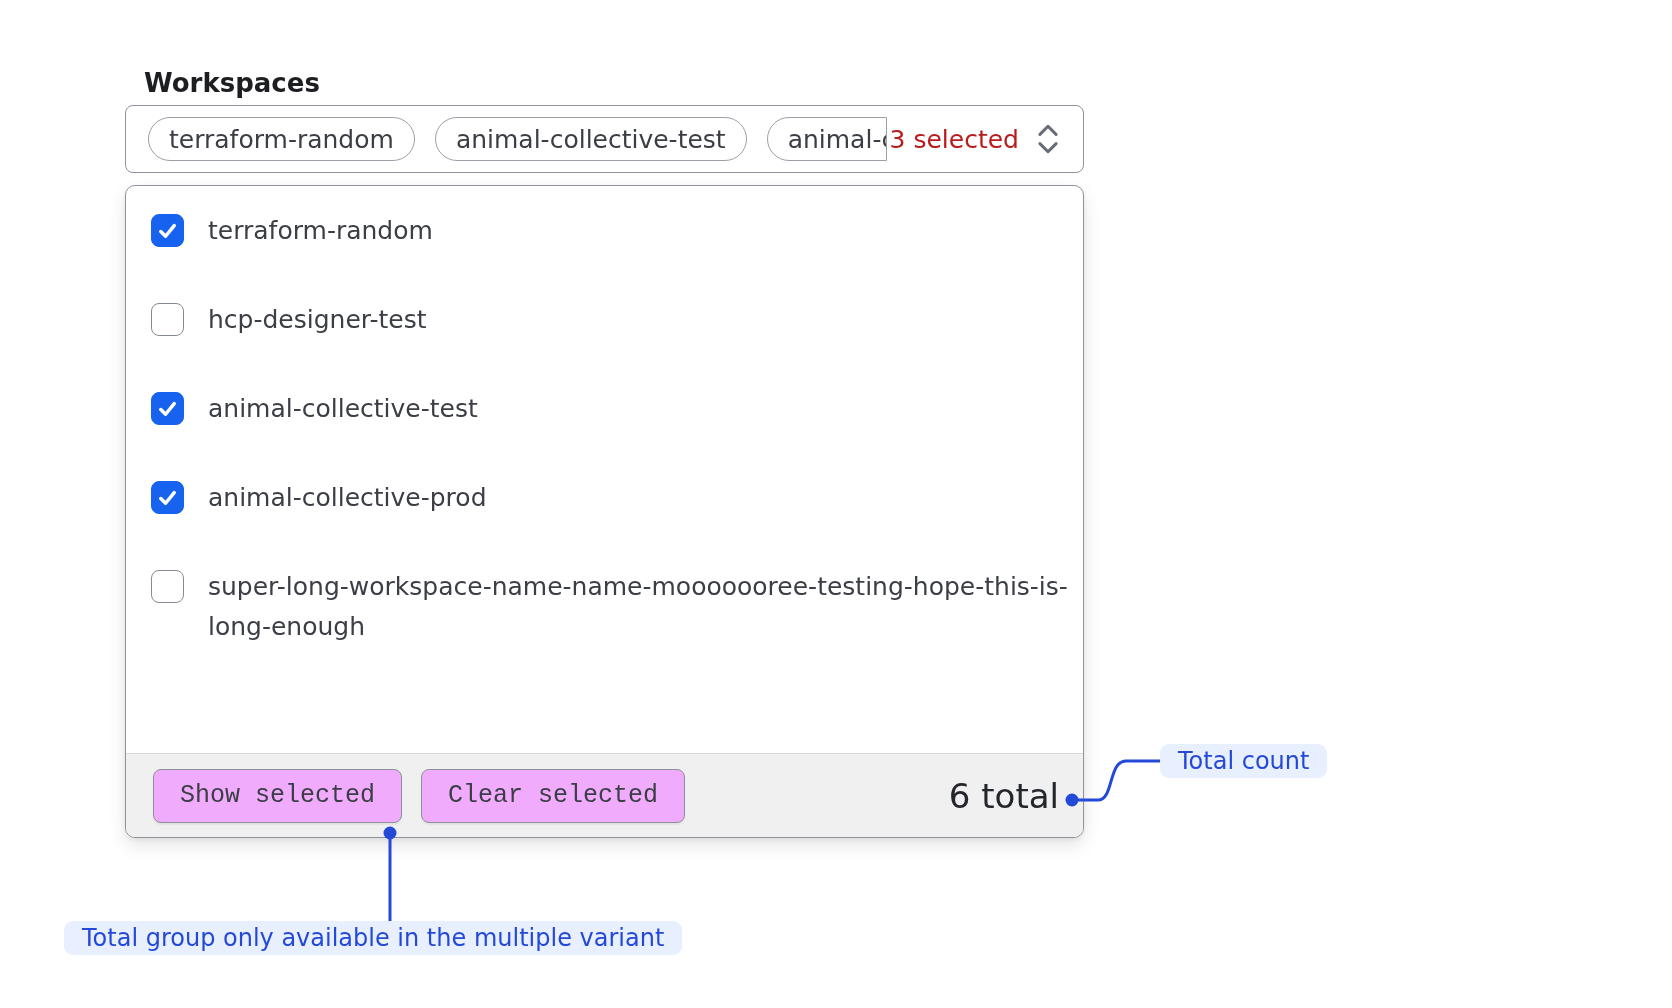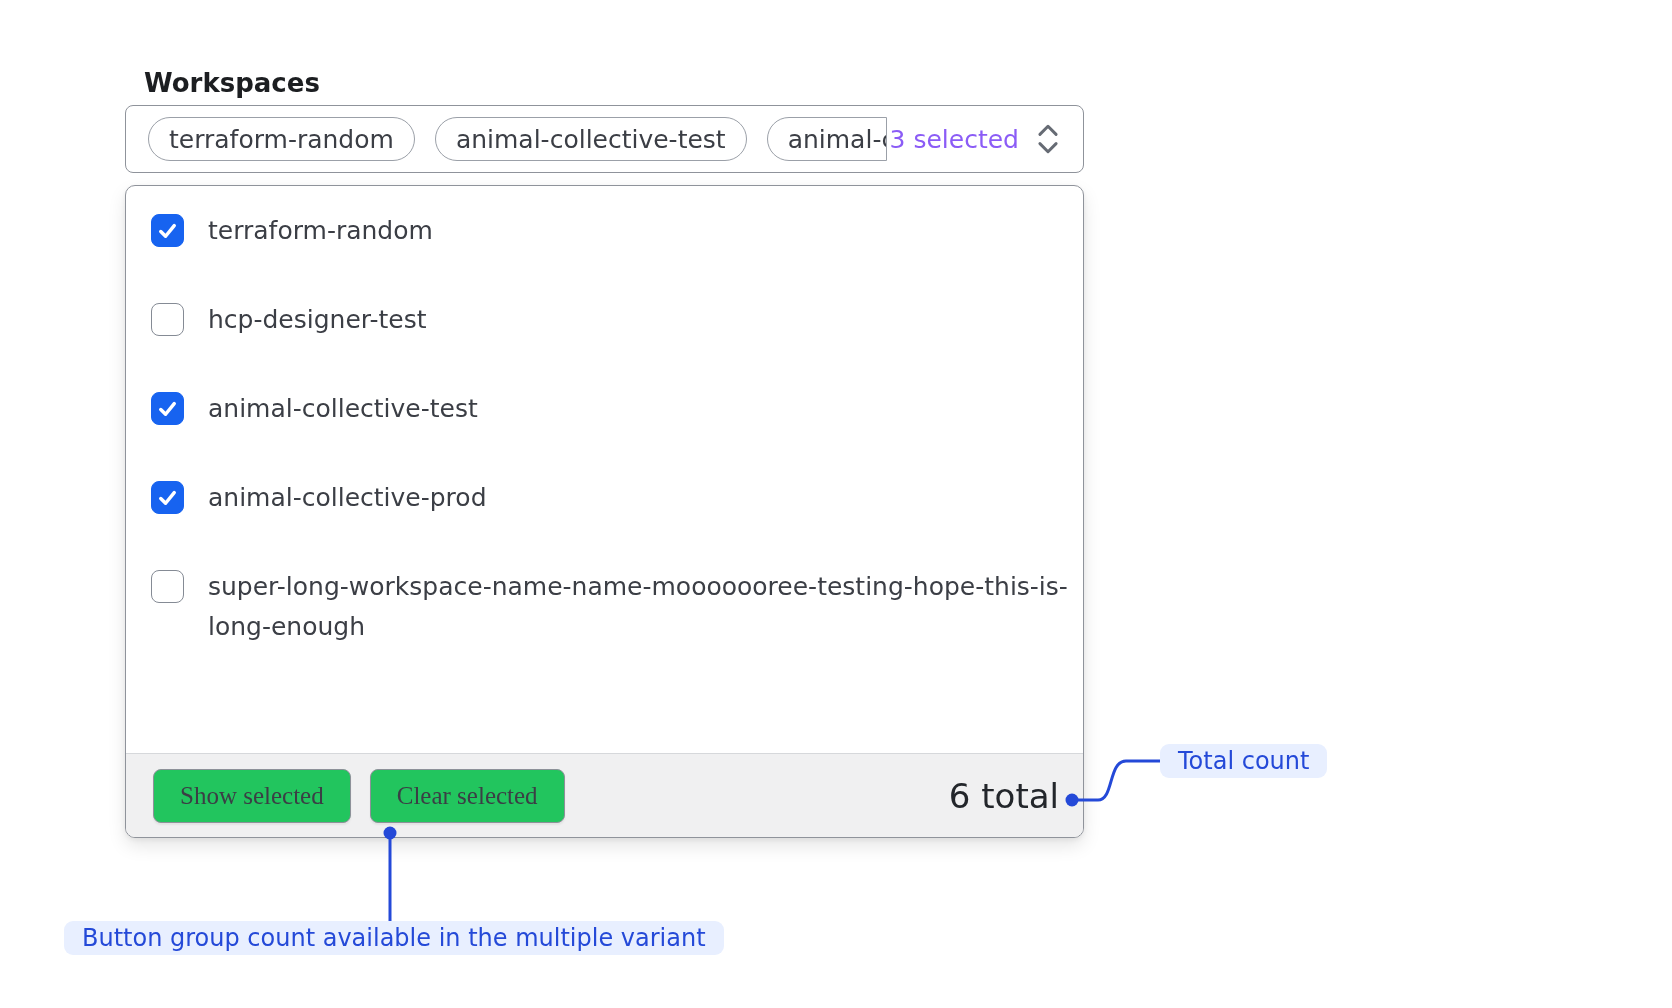--- a/index.html
+++ b/index.html
@@ -28,21 +28,21 @@
     height:44px; display:flex; align-items:center;
     border:1px solid #9ba0a8; border-radius:22px;
     padding:0 20px; font-size:25px; color:#3b3e45; white-space:nowrap;
     background:#fff; flex:none;
   }
   .tag.clipped {
     width:120px; overflow:hidden; padding-right:0;
     border-radius:22px 0 0 22px; border-right:1px solid #9ba0a8;
   }
   .count-group { margin-left:auto; display:flex; align-items:center; gap:14px; flex:none; }
-  .count-text { font-size:25px; color:#8b5cf6; white-space:nowrap; }
+  .count-text { font-size:25px; color:#b91c1c; white-space:nowrap; }
   .caret { width:30px; height:34px; display:block; }
 
   
   .panel {
     position:absolute; left:125px; top:185px; width:959px; height:653px;
     background:#fff; border:1px solid #8f939b; border-radius:10px;
     box-shadow:0 8px 18px rgba(0,0,0,0.10), 0 2px 5px rgba(0,0,0,0.06);
     display:flex; flex-direction:column;
   }
   .option-list { flex:1; padding:25px 8px 0 25px; overflow:hidden; }
@@ -58,22 +58,22 @@
   .row-label { font-size:25px; line-height:40px; color:#3b3e45; max-width:868px; }
 
   
   .panel-footer {
     flex:none; height:84px; background:#f0f0f1;
     border-top:1px solid #d6d8db; border-radius:0 0 9px 9px;
     display:flex; align-items:center; padding:0 24px 0 27px; gap:19px;
   }
   .footer-btn {
     height:54px; border:1px solid #8d9199; border-radius:8px;
-    background:#22c55e; padding:0 26px; font-size:25px; color:#3b3e45;
-    font-family:Liberation Serif, serif; box-shadow:0 2px 2px rgba(0,0,0,0.06);
+    background:#f0abfc; padding:0 26px; font-size:25px; color:#3b3e45;
+    font-family:Liberation Mono, monospace; box-shadow:0 2px 2px rgba(0,0,0,0.06);
     display:flex; align-items:center; cursor:pointer;
   }
   .total-text { margin-left:auto; font-size:34px; color:#23262b; }
 
   
   .annotation {
     position:absolute; display:inline-flex; align-items:center;
     background:#e8efff; color:#2449d8; border-radius:9px;
     padding:3px 18px; font-size:24px; font-weight:500; white-space:nowrap;
   }
@@ -162,15 +162,15 @@
   <svg class="connector conn-right" width="110" height="60">
     <path d="M12 50 H38 C54 50 48 11 66 11 H102" fill="none" stroke="#2449d8" stroke-width="3"></path>
     <circle cx="12" cy="50" r="6.5" fill="#2449d8"></circle>
   </svg>
   <div class="annotation anno-total">Total count</div>
 
   <svg class="connector conn-bottom" width="30" height="110">
     <path d="M15 13 V104" fill="none" stroke="#2449d8" stroke-width="3"></path>
     <circle cx="15" cy="13" r="6.5" fill="#2449d8"></circle>
   </svg>
-  <div class="annotation anno-button-group">Button group count available in the multiple variant</div>
+  <div class="annotation anno-button-group">Total group only available in the multiple variant</div>
 
 </div>
 
 </body></html>

